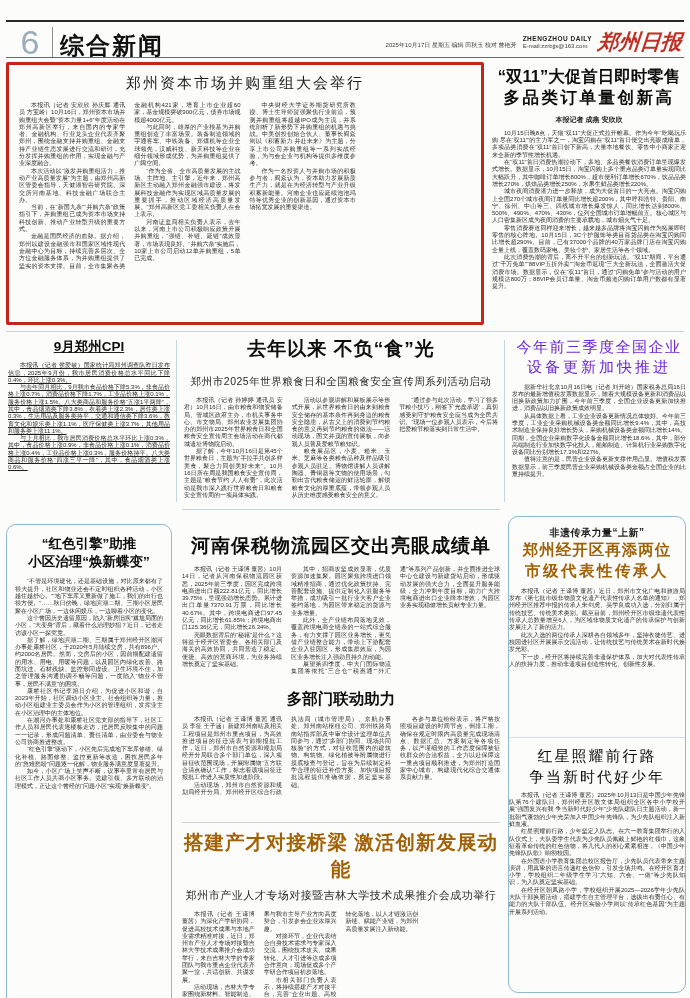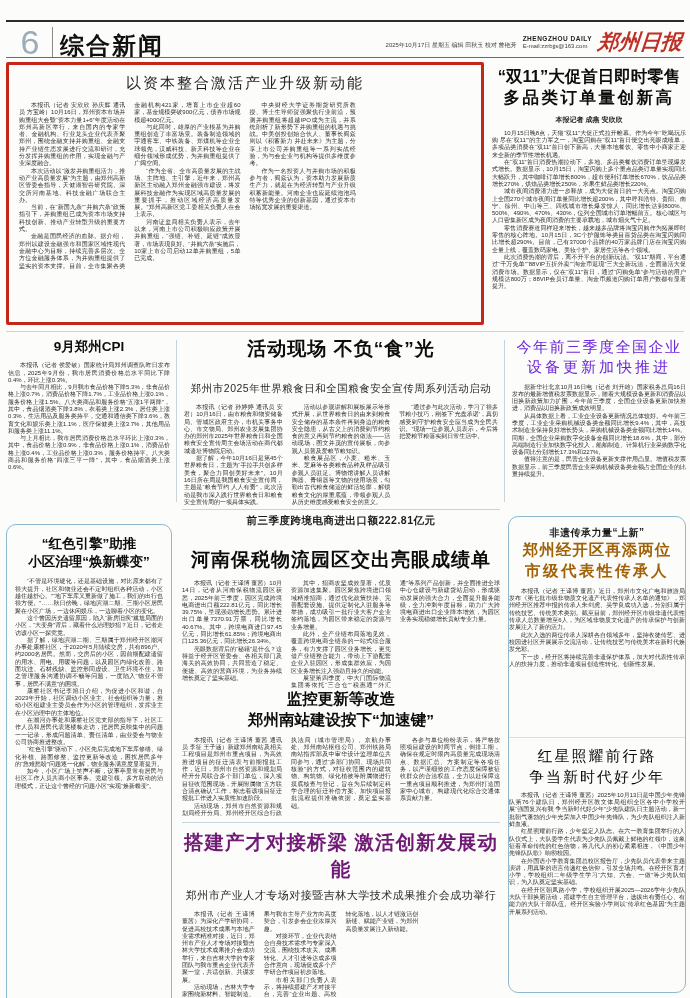--- a/index.html
+++ b/index.html
@@ -32,43 +32,43 @@
             box-sizing:border-box;padding:4px 10px;}
   .lead-headline{font-size:36px;font-weight:bold;color:#0d0d0d;letter-spacing:1px;line-height:1.15;margin-top:2px;}
   .lead-sub{font-size:15px;color:#1f1f1f;margin-top:5px;letter-spacing:2px;}
   .lead-body{margin-top:9px;height:172px;}
   
   .d11{left:492px;top:66px;width:194px;}
   .h2line{font-size:16.5px;font-weight:bold;color:#0d0d0d;line-height:1.3;}
   .d11-byline{font-size:7px;font-weight:bold;color:#222;margin:6px 0 5px;}
   .d11-body{height:198px;}
   
-  .cpi{left:8px;top:338px;width:162px;}
+  .cpi{left:8px;top:338px;width:162px;text-decoration:underline;}
   .h-md{font-size:13.5px;font-weight:bold;color:#0d0d0d;line-height:1.35;}
   .cpi-body{margin-top:6px;height:118px;}
   .grain{left:184px;top:336px;width:314px;}
   .grain-h{font-size:19px;font-weight:bold;letter-spacing:1px;color:#0d0d0d;}
-  .grain-sub{font-size:10.5px;color:#2a2a2a;margin-top:20px;letter-spacing:.5px;}
+  .grain-sub{font-size:10.5px;color:#2a2a2a;margin-top:13px;letter-spacing:.5px;}
   .grain-body{margin-top:8px;height:112px;}
   .equip{left:512px;top:337px;width:174px;}
   .h-md2{font-size:15px;font-weight:normal;color:#6d28d9;line-height:1.35;letter-spacing:1.5px;}
   .equip-body{margin-top:6px;height:118px;}
   
   .round-box{border:1.5px solid #8fb9cf;border-radius:10px;box-sizing:border-box;background:#fcfcfb;}
   .left-box{left:6px;top:524px;width:166px;height:486px;padding:10px 8px;}
   .redengine-body{margin-top:7px;height:415px;}
   .bonded{left:182px;top:514px;width:318px;}
   .kicker{font-size:10.5px;font-weight:bold;color:#1c1c1c;letter-spacing:.5px;}
   .bonded-h{font-size:19px;font-weight:bold;color:#0d0d0d;margin-top:19px;letter-spacing:1px;}
   .bonded-body{margin-top:7px;height:116px;}
   .southst{left:182px;top:689px;width:318px;}
   .southst-h{font-size:15.5px;font-weight:bold;line-height:1.35;color:#0d0d0d;}
   .southst-body{margin-top:6px;height:86px;}
   .talent{left:182px;top:829px;width:318px;}
-  .talent-h{font-size:19.5px;font-weight:bold;color:#701a75;letter-spacing:1px;}
+  .talent-h{font-size:19.5px;font-weight:bold;color:#a16207;letter-spacing:1px;}
   .talent-sub{font-size:11px;color:#2a2a2a;margin-top:5px;letter-spacing:.5px;}
   .talent-body{margin-top:8px;height:104px;}
   .right-box{left:508px;top:516px;width:178px;height:477px;padding:9px 0;}
   .heri-h{font-size:15.5px;font-weight:bold;line-height:1.35;color:#a16207;letter-spacing:1px;}
   .heri-body{margin-top:6px;height:142px;}
   .redstar-h{font-size:15px;font-weight:normal;line-height:1.4;color:#0d0d0d;letter-spacing:2px;}
   .redstar-body{margin-top:5px;height:188px;}
   .inbox-sep{width:100%;height:1px;background:#d4e0e7;margin:7px 0;}
 </style>
 </head>
@@ -84,21 +84,21 @@
     <span class="dateline">2025年10月17日 星期五 编辑 田秋玉 校对 曾艳芳</span>
     <span class="en-stack">
       <span class="paper-en">ZHENGZHOU DAILY</span>
       <span class="email">E-mail:zzrbjjs@163.com</span>
     </span>
     <span class="masthead">郑州日报</span>
   </div>
   <div class="abs head-rule2"></div>
 
   <div class="abs lead-box">
-    <div class="lead-sub center">以资本整合激活产业升级新动能</div>
+    <div class="lead-sub center">郑州资本市场并购重组大会举行</div>
     <div class="lead-body body-text">
       <div class="cols4">
           <p class="para">本报讯（记者 安欣欣 孙庆辉 通讯员 方宝岭）10月16日，郑州资本市场并购重组大会暨“资本力量1+6”年度活动在郑州高新区举行，来自国内的专家学者、金融机构、行业龙头企业代表齐聚郑州，围绕金融支持并购重组、金融支持产业链生态发展进行交流和研讨，充分发挥并购重组的作用，实现金融与产业深度融合。</p>
           <p class="para">本次活动以“激发并购重组活力，推动产业高质量发展”为主题，由郑州高新区管委会指导，天健湖智谷研究院、深交所河南基地、科技金融广场联合主办。</p>
           <p class="para">当前，在“新国九条”“并购六条”政策指引下，并购重组已成为资本市场支持科技创新、推动产业转型升级的重要方式。</p>
           <p class="para">金融是国民经济的血脉。据介绍，郑州以建设金融强市和国家区域性现代金融中心为目标，持续完善多层次、全方位金融服务体系，为并购重组提供了坚实的资本支撑。目前，全市集聚各类金融机构421家，培育上市企业超60家，基金规模突破900亿元，债券市场规模超4000亿元。</p>
           <p class="para">与此同时，雄厚的产业根基为并购重组创造了丰富场景。装备制造领域的宇通客车、中铁装备、郑煤机等企业全球领先，汉威科技、新天科技等企业在细分领域形成优势，为并购重组提供了广阔空间。</p>
           <p class="para">“作为全省、全市高质量发展的主战场、主阵地、主引擎，近年来，郑州高新区主动融入郑州金融强市建设，将发展科技金融作为实现区域高质量发展的重要抓手，推动区域经济高质量发展。”郑州高新区党工委相关负责人在会上表示。</p>
           <p class="para">河南证监局相关负责人表示，去年以来，河南上市公司积极响应政策开展并购重组，“强链、补链、延链”成效显著，市场表现良好。“并购六条”实施后，10家上市公司启动12单并购重组，5单已完成。</p>
           <p class="para">中央财经大学证券期货研究所教授、博士生导师贺强聚焦行业前沿，预测并购重组将超越IPO成为主流，并系统剖析了新形势下并购重组的机遇与挑战。中美创投创始合伙人、董事长阎焱则以《积蓄新力 并赴未来》为主题，分享上市公司并购重组等一系列实战经验，为与会企业与机构等提供多维度参考。</p>
@@ -127,21 +127,21 @@
     <div class="cpi-body body-text">
         <p class="para">本报讯（记者 侯爱敏）国家统计局郑州调查队昨日发布信息，2025年9月份，我市居民消费价格总水平同比下降0.4%，环比上涨0.3%。</p>
         <p class="para">与去年同月相比，9月我市食品价格下降5.3%，非食品价格上涨0.7%，消费品价格下降1.7%，工业品价格上涨0.1%，服务价格上涨1.5%。八大类商品和服务价格“五涨1平两降”，其中，食品烟酒类下降3.8%，衣着类上涨2.3%，居住类上涨0.3%，生活用品及服务类持平，交通和通信类下降3.6%，教育文化和娱乐类上涨1.1%，医疗保健类上涨3.7%，其他用品和服务类上涨11.1%。</p>
         <p class="para">与上月相比，我市居民消费价格总水平环比上涨0.3%，其中，食品价格上涨0.9%，非食品价格上涨0.1%，消费品价格上涨0.4%，工业品价格上涨0.3%，服务价格持平。八大类商品和服务价格“四涨三平一降”，其中，食品烟酒类上涨0.6%。</p>
       </div>
   </div>
 
   <div class="abs sep-v" style="left:176px;top:340px;height:162px"></div>
 
   <div class="abs grain">
-    <div class="grain-h center">活动现场 不负“食”光</div>
+    <div class="grain-h center">去年以来 不负“食”光</div>
     <div class="grain-sub center">郑州市2025年世界粮食日和全国粮食安全宣传周系列活动启动</div>
     <div class="grain-body body-text">
       <div class="cols3">
           <p class="para">本报讯（记者 孙婷婷 通讯员 安君）10月16日，由市粮食和物资储备局、管城区政府主办，市机关事务中心、市文物局、郑州农业发展集团协办的郑州市2025年世界粮食日和全国粮食安全宣传周主会场活动在商代都城遗址博物院启动。</p>
           <p class="para">据了解，今年10月16日是第45个世界粮食日，主题为“手拉手共创多样美食，聚合力同创美好未来”。10月16日所在周是我国粮食安全宣传周，主题是“粮食节约 人人有责”，此次活动是我市深入践行世界粮食日和粮食安全宣传周的一项具体实践。</p>
           <p class="para">活动以参观讲解和展板展示等形式开展，从世界粮食日的由来到粮食安全储存的基本条件再到身边的粮食安全隐患，从古义上的消费到节约粮食的意义再到节约粮食的做法——活动现场，图文并茂的宣传展板，向参观人员普及爱粮节粮知识。</p>
           <p class="para">粮食展品区，小麦、糙米、玉米、芝麻等各类粮食品种及样品吸引参观人员驻足。博物馆讲解人员讲解陶器、青铜器等文物的使用场景，勾勒出古代粮食储运的鲜活轮廓，解锁粮食文化的厚重底蕴，带领参观人员从历史维度感受粮食安全的意义。</p>
           <p class="para">“通过参与此次活动，学习了很多节粮小技巧，刚签下‘光盘承诺’，真切感受到守护粮食安全应当成为全民共识。”现场一位参观人员表示，今后将把爱粮节粮落实到日常生活中。</p>
         </div>
     </div>
@@ -169,36 +169,34 @@
         <p class="para">这个曾因历史遗留原因，陷入“新房旧疾”尴尬局面的小区，“大变身”背后，藏着什么治理妙招？近日，记者走访该小区一探究竟。</p>
         <p class="para">据了解，绿地滨湖二期、三期属于郑州经开区潮河办事处康桥社区，于2020年5月陆续交房，共有896户、约2000名居民。然而，交房后的小区，因前期配建遗留的用水、用电、用暖等问题，以及园区内绿化改善、路面坑洼、石材残缺、监控形同虚设、卫生环境不佳，加之管理服务沟通协调不畅等问题，一度陷入“物业不管事，居民不满意”的困境。</p>
         <p class="para">康桥社区书记李旭日介绍，为促进小区和谐，自2023年开始，社区调动小区业主、社会组织等力量，推动小区组建业主委员会作为小区的管理组织，发挥业主在小区治理中的主体地位。</p>
         <p class="para">在潮河办事处和康桥社区党支部的指导下，社区工作人员和居民代表逐楼栋走访，把居民反映集中的问题一一记录，形成问题清单、责任清单，由业委会与物业公司协商推进整改。</p>
         <p class="para">“红色引擎”驱动下，小区先后完成地下车库修缮、绿化补植、路面修整、监控更新等改造，困扰居民多年的“急难愁盼”问题逐一化解，物业服务满意度显著提升。</p>
         <p class="para">如今，小区广场上笑声不断，议事亭里常有居民与社区工作人员共商小区事务。党建引领、多方联动的治理模式，正让这个曾经的“问题小区”实现“焕新蝶变”。</p>
       </div>
   </div>
 
   <div class="abs bonded">
-    <div class="kicker center">前三季度跨境电商进出口额222.81亿元</div>
     <div class="bonded-h center">河南保税物流园区交出亮眼成绩单</div>
     <div class="bonded-body body-text">
       <div class="cols3">
           <p class="para">本报讯（记者 王译博 董茜）10月14日，记者从河南保税物流园区获悉，2025年前三季度，园区完成跨境电商进出口额222.81亿元，同比增长39.75%，呈现强劲增长态势。累计进出口单量7370.91万票，同比增长40.67%。其中，跨境电商进口97.45亿元，同比增长61.85%；跨境电商出口125.36亿元，同比增长26.34%。</p>
           <p class="para">亮眼数据背后的“秘籍”是什么？这得益于经开区管委会、各相关部门及海关的高效协同，共同营造了稳定、便捷、高效的营商环境，为业务持续增长奠定了坚实基础。</p>
           <p class="para">其中，招商攻坚成效显著，优质资源加速集聚。园区聚焦跨境进口领域精准招商，通过优化政策扶持、完善配套设施、提供定制化入驻服务等举措，成功吸引一批行业大客户企业签约落地，为园区带来稳定的货源与业务增量。</p>
           <p class="para">此外，全产业链布局落地见效，覆盖跨境电商全链条的一站式综合服务，有力支撑了园区业务增长，更凭借产业链整合能力，带动上下游配套企业入驻园区，形成集群效应，为园区业务增长注入强劲且持久的动能。</p>
           <p class="para">展望第四季度，中大门国际物流集团将依托“三合仓”“税惠通”“外汇通”等系列产品创新，并全面推进全球中心仓建设与新建货站启动，形成驱动发展的强大合力，全面提升服务能级，全力冲刺年度目标，助力广大跨境电商进出口企业降本增效，为园区业务实现稳健增长贡献专业力量。</p>
         </div>
     </div>
   </div>
 
   <div class="abs southst">
-    <div class="southst-h center">监控更新等改造</div>
-    <div class="southst-h center">郑州南站建设按下“加速键”</div>
+    <div class="southst-h center">多部门联动助力</div>
     <div class="southst-body body-text">
       <div class="cols3">
           <p class="para">本报讯（记者 王译博 董茜 通讯员 李征 王子涵）新建郑州南站及相关工程项目是郑州市重点项目，为高效推进项目的征迁清表与前期报批工作，近日，郑州市自然资源和规划局经开分局联合多个部门单位，深入项目征收范围现场，开展附属物“五方联合清点确认”工作，标志着该项目征迁报批工作进入实质性加速阶段。</p>
           <p class="para">活动现场，郑州市自然资源和规划局经开分局、郑州经开区综合行政执法局（城市管理局）、京航办事处、郑州南站枢纽公司、郑州铁路局南站指挥部及中审华设计监理单位共同参与，通过“多部门协同、现场共同核验”的方式，对征收范围内的建筑物、构筑物、绿化植被等附属物进行摸底核查与登记，旨在为后续制定科学合理的征迁补偿方案、加快项目报批流程提供准确依据，奠定坚实基础。</p>
           <p class="para">各参与单位纷纷表示，将严格按照项目建设的时间节点，倒排工期，确保在规定时限内高质量完成现场清点、数据汇总、方案制定等各项任务，以严谨细致的工作态度保障被征收群众的合法权益，全力以赴保障这一重点项目顺利推进，为郑州打造国家中心城市、构建现代化综合交通体系贡献力量。</p>
         </div>
     </div>
   </div>
 
   <div class="abs sep-h" style="left:182px;top:822px;width:318px"></div>

